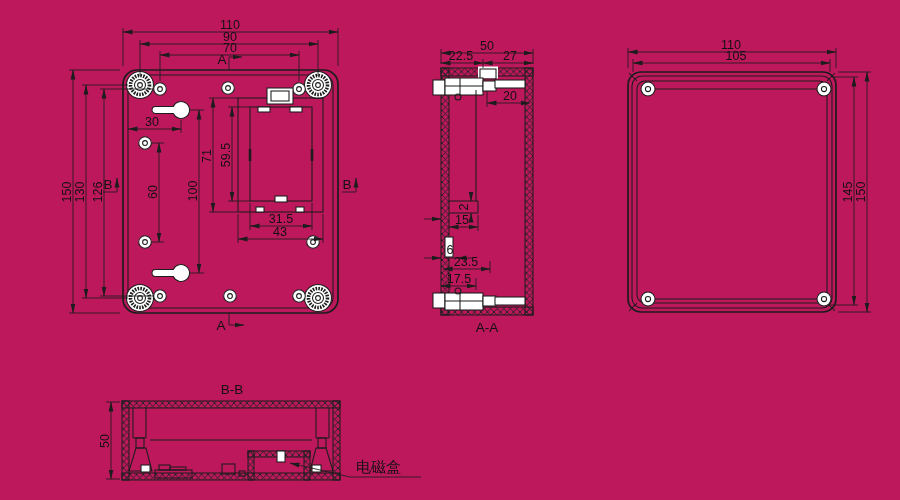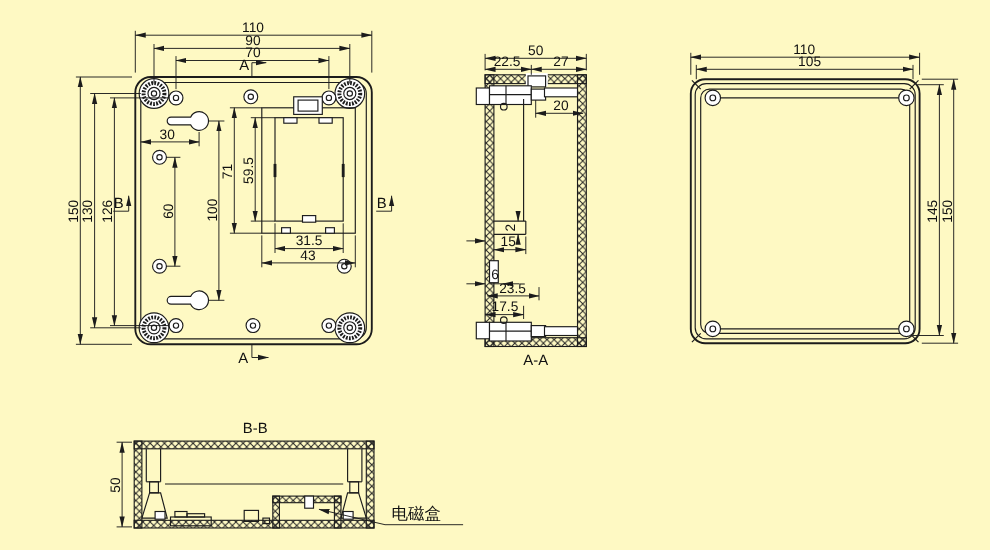--- a/index.html
+++ b/index.html
@@ -1,16 +1,16 @@
 <!DOCTYPE html>
 <html><head>
 <meta charset="utf-8">
 <style>
   html,body{margin:0;padding:0;background:#ffffff;}
-  #canvas{position:relative;width:900px;height:500px;background:#fef9c3;overflow:hidden;}
+  #canvas{position:relative;width:900px;height:500px;background:#be185d;overflow:hidden;}
   svg{display:block;}
   svg text{font-family:"Liberation Sans","DejaVu Sans",sans-serif;fill:#111;font-size:12.5px;}
   svg text.rot{font-size:12.5px;}
   svg text.sec{font-size:13.5px;}
   svg text.cjk{font-size:15px;}
   .o{stroke:#1c1c1c;fill:none;stroke-width:1.7;}
   .m{stroke:#1c1c1c;fill:none;stroke-width:1.05;}
   .d{stroke:#1c1c1c;fill:none;stroke-width:.85;}
   .w{fill:#ffffff;stroke:#1c1c1c;stroke-width:1.05;}
   .wb{fill:#ffffff;stroke:none;}

